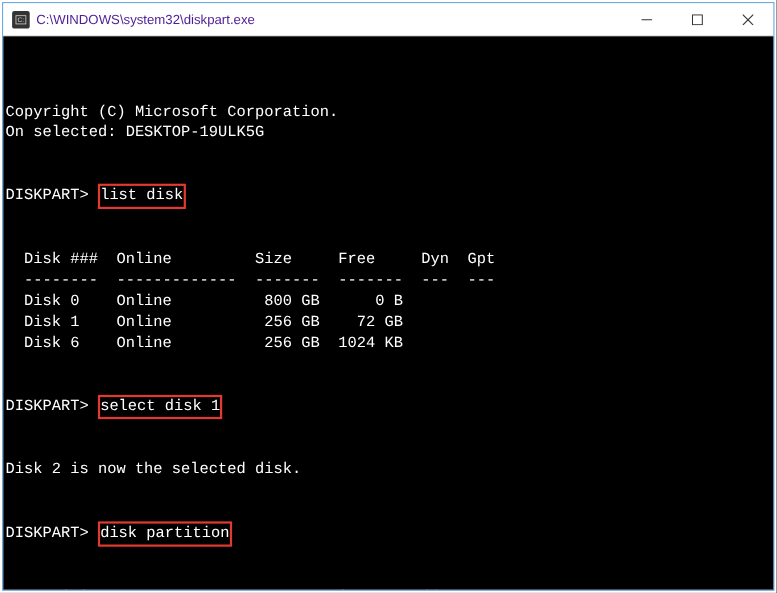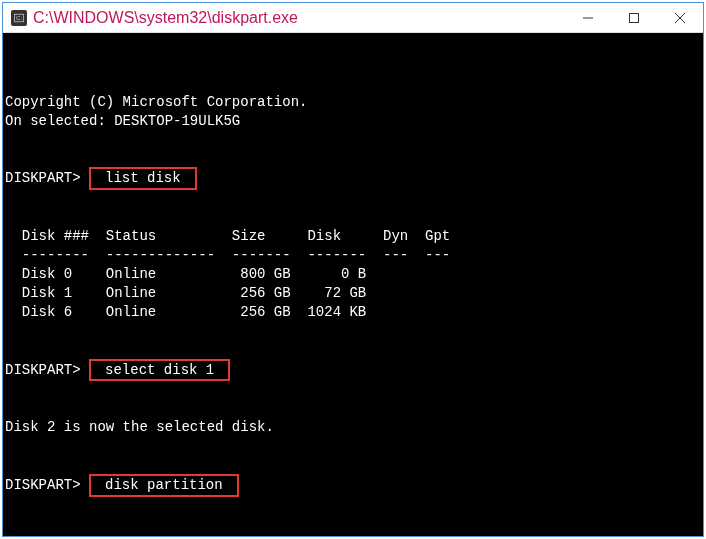--- a/index.html
+++ b/index.html
@@ -29,22 +29,22 @@
       height: 16px;
       margin-right: 6px;
       background: #333;
       border-radius: 2px;
       display: flex;
       align-items: center;
       justify-content: center;
     }
     .title-icon svg { width: 12px; height: 12px; }
     .title-text {
-      font-size: 16px;
-      color: #be185d;
+      font-size: 12px;
+      color: #4c1d95;
       flex: 1;
     }
     .win-controls { display: flex; height: 100%; }
     .win-btn {
       width: 46px;
       height: 100%;
       display: flex;
       align-items: center;
       justify-content: center;
       background: transparent;
@@ -60,21 +60,21 @@
       font-family: 'Consolas', 'Courier New', monospace;
       font-size: 14px;
       line-height: 1.35;
       padding: 4px 2px;
       overflow: hidden;
       white-space: pre;
     }
     .line { white-space: pre; font-family: Liberation Mono, monospace; }
     .hl {
       border: 2px solid #e33a2f;
-      padding: 0 14px;
+      padding: 0 0;
       display: inline-block;
     }
     .blank { height: 18px; }
   </style>
 </head>
 <body>
 
 <div class="window">
   <div class="titlebar">
     <span class="title-icon">
@@ -104,21 +104,21 @@
     </div>
   </div>
 
   <div class="terminal">
 <div class="blank"></div>
 <span class="line">Copyright (C) Microsoft Corporation.</span>
 <span class="line">On selected: DESKTOP-19ULK5G</span>
 <div class="blank"></div>
 <span class="line"><span>DISKPART&gt;</span> <span class="hl">list disk</span></span>
 <div class="blank"></div>
-<span class="line">  Disk ###  Status         Size     Disk     Dyn  Gpt</span>
+<span class="line">  Disk ###  Online         Size     Free     Dyn  Gpt</span>
 <span class="line">  --------  -------------  -------  -------  ---  ---</span>
 <span class="line">  Disk 0    Online          800 GB      0 B</span>
 <span class="line">  Disk 1    Online          256 GB    72 GB</span>
 <span class="line">  Disk 6    Online          256 GB  1024 KB</span>
 <div class="blank"></div>
 <span class="line"><span>DISKPART&gt;</span> <span class="hl">select disk 1</span></span>
 <div class="blank"></div>
 <span class="line">Disk 2 is now the selected disk.</span>
 <div class="blank"></div>
 <span class="line"><span>DISKPART&gt;</span> <span class="hl">disk partition</span></span>

